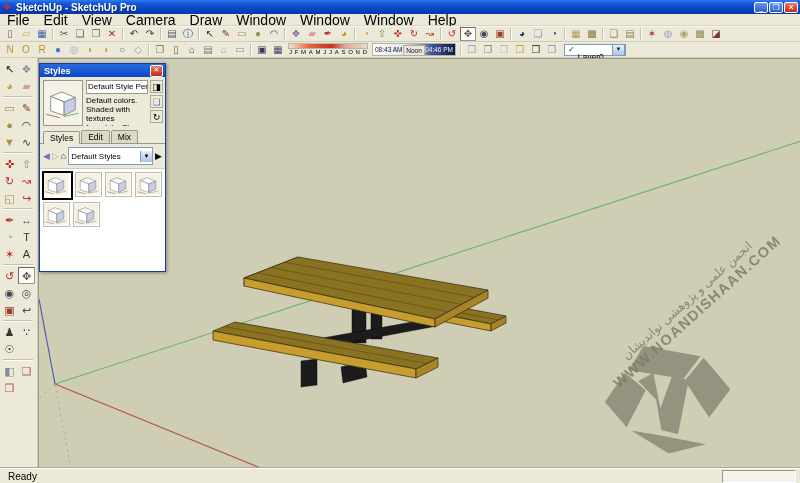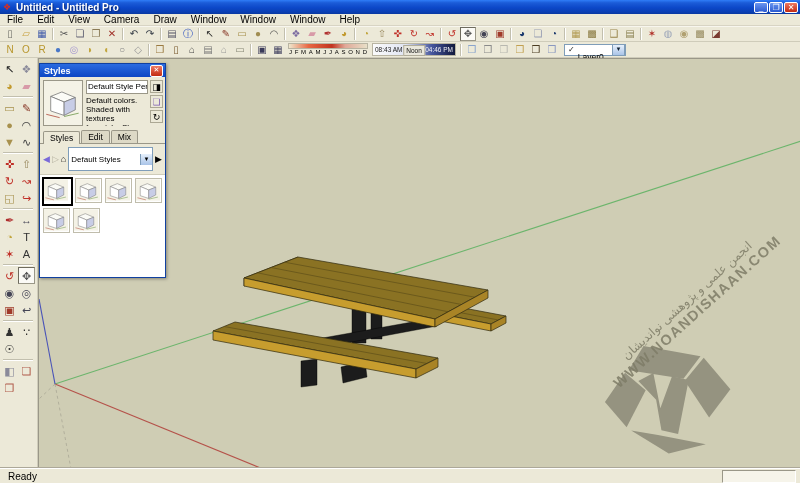--- a/index.html
+++ b/index.html
@@ -12,21 +12,21 @@
     display:flex;align-items:center;padding:0 2px;box-sizing:border-box;}
   #app-icon{width:10px;height:10px;font-size:9px;line-height:10px;color:#d92e20;margin:0 3px 0 1px;}
   #title-text{color:#fff;font-weight:bold;font-size:10px;text-shadow:1px 1px 1px #0a2a77;white-space:nowrap;}
   #winbtns{margin-left:auto;display:flex;gap:1px;}
   .winbtn{width:14px;height:11px;border:1px solid #fff;border-radius:2px;
     background:linear-gradient(180deg,#6a96f0,#2a5ad0);color:#fff;font-size:8px;line-height:9px;
     text-align:center;box-sizing:border-box;}
   .winbtn.close{background:linear-gradient(180deg,#ee7a62,#c22a12);}
   #menubar{position:absolute;left:0;top:14px;width:800px;height:12px;background:#ece9d8;
     display:flex;align-items:center;border-bottom:1px solid #d8d4c4;box-sizing:border-box;}
-  .menu-item{padding:0 7px;font-size:10px;line-height:12px;}
+  .menu-item{padding:0 7px;font-size:14px;line-height:12px;}
   
   .toolbar{position:absolute;left:0;width:800px;height:16px;background:#ece9d8;
     display:flex;align-items:center;padding-left:2px;box-sizing:border-box;
     border-top:1px solid #f8f6ee;border-bottom:1px solid #cfccba;}
   #tb1{top:26px;} #tb2{top:42px;border-top:none;}
   .tb-btn{width:16px;height:14px;display:inline-flex;align-items:center;justify-content:center;
     border:1px solid transparent;box-sizing:border-box;}
   .tb-btn .glyph{font-size:10px;line-height:10px;}
   .tb-btn.pressed{background:#fbfaf6;border:1px solid #9a9788;border-top-color:#6e6b5e;border-left-color:#6e6b5e;}
   .tb-sep{width:6px;height:14px;display:inline-block;position:relative;}
@@ -82,41 +82,41 @@
   #sp-desc{font-size:8px;line-height:9px;margin-top:2px;height:30px;overflow:hidden;}
   #sp-btncol{width:15px;display:flex;flex-direction:column;gap:2px;margin-left:2px;}
   .sp-mini{width:13px;height:13px;border:1px solid #aca894;background:#ece9d8;font-size:9px;
     line-height:12px;text-align:center;box-sizing:border-box;}
   #sp-tabs{display:flex;border-bottom:1px solid #9a9788;padding:2px 3px 0 3px;gap:1px;}
   .sp-tab{font-size:8.5px;padding:1px 6px;border:1px solid #9a9788;border-bottom:none;
     border-radius:2px 2px 0 0;background:#ddd9c6;}
   .sp-tab.active{background:#ece9d8;position:relative;top:1px;}
   #sp-nav{display:flex;align-items:center;gap:2px;padding:3px;}
   .sp-nav-btn{font-size:9px;line-height:11px;}
-  #sp-combo{flex:1;display:flex;align-items:center;height:24px;background:#fff;border:1px solid #7f9db9;box-sizing:border-box;}
+  #sp-combo{flex:1;display:flex;align-items:center;height:18px;background:#fff;border:1px solid #7f9db9;box-sizing:border-box;}
   #sp-combo .val{font-size:8px;flex:1;padding-left:2px;white-space:nowrap;overflow:hidden;}
   #sp-combo .drop{width:11px;height:11px;background:linear-gradient(180deg,#e6f0fc,#aac4e8);
     border-left:1px solid #7f9db9;font-size:6px;line-height:10px;text-align:center;}
   #sp-thumbs{background:#fff;border-top:1px solid #cfccba;padding:3px;display:flex;flex-wrap:wrap;gap:3px;min-height:96px;align-content:flex-start;}
   .thumb{width:25px;height:23px;border:1px solid #c0bdac;}
   .thumb.sel{border:2px solid #000;width:27px;height:25px;margin:-1px;}
   
   #statusbar{position:absolute;left:0;top:468px;width:800px;height:15px;background:#ece9d8;
     border-top:1px solid #fff;box-shadow:0 -1px 0 #aca899;display:flex;align-items:center;box-sizing:border-box;}
   #status-text{font-size:10px;padding-left:8px;flex:1;}
   #vcb{width:72px;height:11px;border:1px solid #9a9788;border-bottom-color:#fff;border-right-color:#fff;
     background:#f6f4ea;margin-right:4px;}
   svg{display:block;}
 </style>
 </head>
 <body>
 
 <div id="titlebar">
   <span id="app-icon">❖</span>
-  <span id="title-text">Untitled - Untitled Pro</span>
+  <span id="title-text">SketchUp - SketchUp Pro</span>
   <span id="winbtns">
     <span class="winbtn">_</span>
     <span class="winbtn">❐</span>
     <span class="winbtn close">✕</span>
   </span>
 </div>
 
 <div id="menubar">
     <span class="menu-item">File</span>
     <span class="menu-item">Edit</span>

